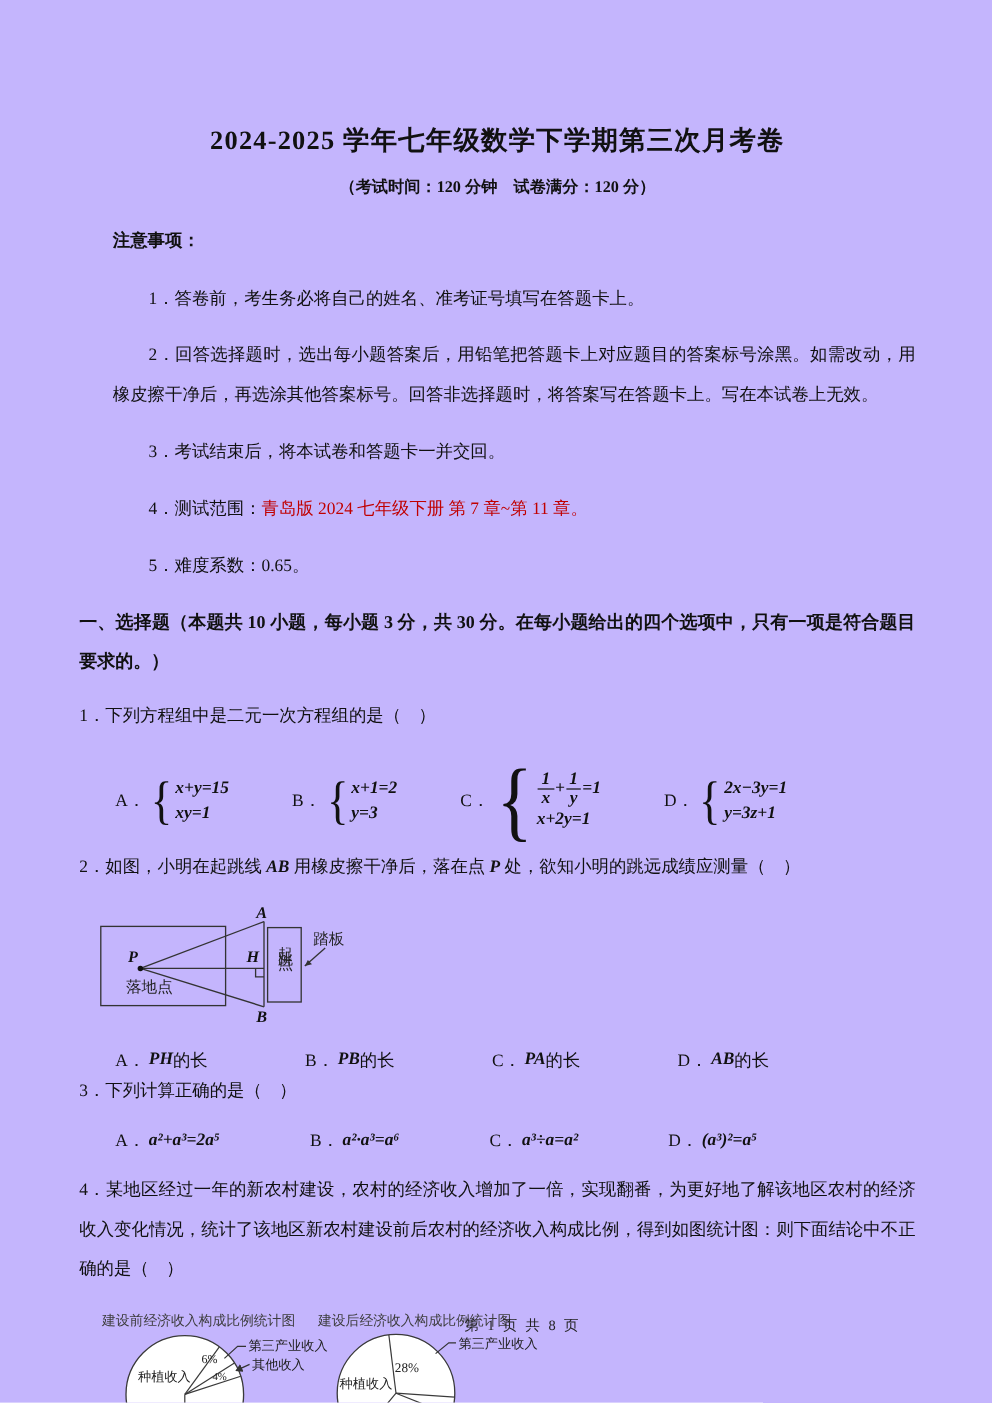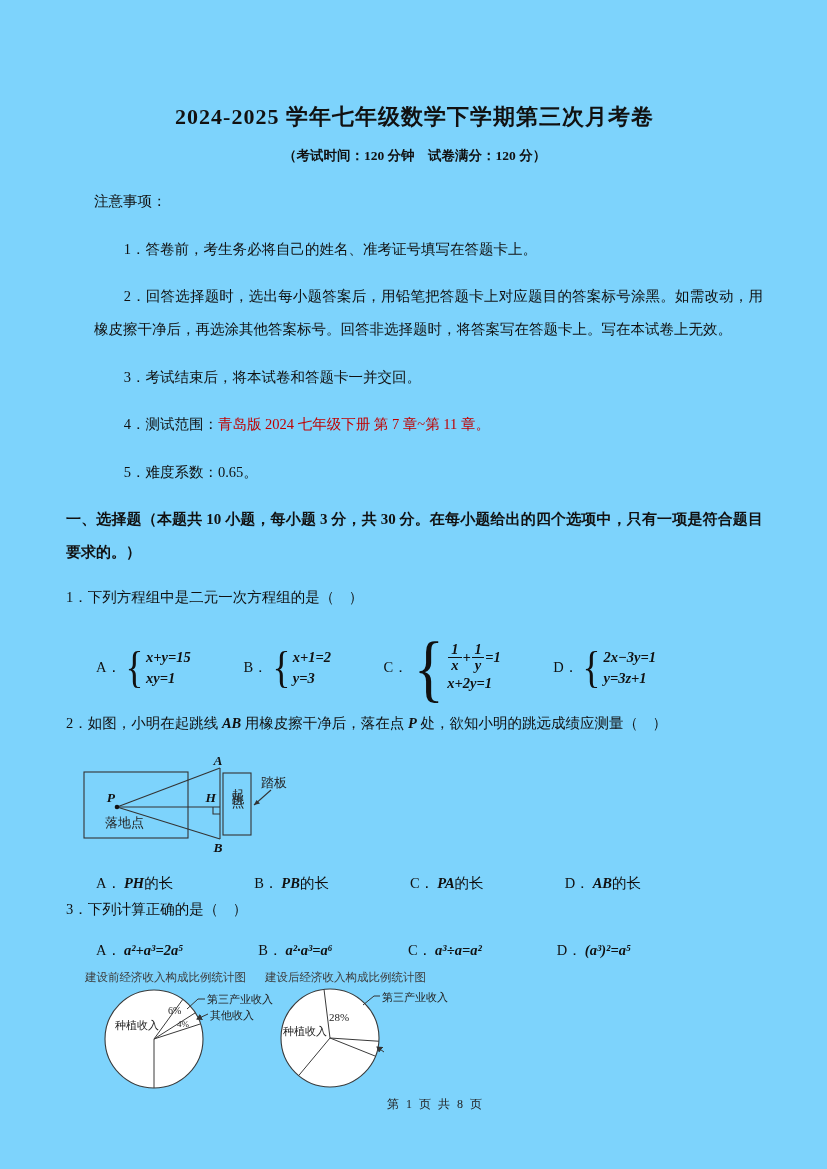--- a/index.html
+++ b/index.html
@@ -1,36 +1,36 @@
 <!DOCTYPE html>
 <html><head>
 <meta charset="utf-8">
 <style>
   html,body{margin:0;padding:0;background:#fff;}
   .page{
     position:relative;
     width:827px;height:1169px;
-    background:#7dd3fc;
+    background:#c4b5fd;
     font-family:"Liberation Serif","DejaVu Serif",serif;
     color:#111;
     overflow:hidden;
     box-sizing:border-box;
     padding:0 64px 0 66px;
   }
   .title{
     margin:102px 0 0 0;
     text-align:center;
     font-size:22px;font-weight:bold;letter-spacing:1px;
   }
   .subtitle{
     margin-top:15px;text-align:center;
     font-size:13.5px;font-weight:bold;
   }
   .notes{margin:20px 0 0 28px;font-size:14.5px;line-height:33px;}
-  .notes-head{font-weight:normal;}
+  .notes-head{font-weight:bold;}
   .note{text-indent:2.05em;text-align:justify;}
   .red{color:#c00000;}
   .section-head{
     margin-top:8px;font-size:15px;font-weight:bold;line-height:33px;text-align:justify;
   }
   .stem{font-size:14.5px;line-height:33px;text-align:justify;margin-top:0;}
   .m{font-family:"Liberation Serif","DejaVu Serif",serif;font-style:italic;font-weight:bold;}
   .optrow{display:flex;justify-content:space-between;align-items:center;margin-left:30px;font-size:14.5px;}
   .optrow-q1{width:560px;margin-top:6px;min-height:78px;}
   .optrow-q2{width:545px;margin-top:10px;}
@@ -196,20 +196,21 @@
     <div class="opt">
         <span class="optlabel">C．</span>
         <span class="m">a³÷a=a²</span>
       </div>
     <div class="opt">
         <span class="optlabel">D．</span>
         <span class="m">(a³)²=a⁵</span>
       </div>
   </div>
 
+  <p class="stem" style="margin-top:16px;">4．某地区经过一年的新农村建设，农村的经济收入增加了一倍，实现翻番，为更好地了解该地区农村的经济收入变化情况，统计了该地区新农村建设前后农村的经济收入构成比例，得到如图统计图：则下面结论中不正确的是（　）</p>
 
   <div class="pies">
     <div class="pie-title" style="left:-7px;top:4px;">建设前经济收入构成比例统计图</div>
     <div class="pie-title" style="left:173px;top:4px;">建设后经济收入构成比例统计图</div>
 
     <svg style="left:7px;top:18px;" width="110" height="110" viewBox="0 0 110 110">
         <circle cx="55" cy="55" r="49" class="pie-outline"></circle>
         <line x1="55" y1="55" x2="55.00" y2="104.00" class="pie-line"></line>
         <line x1="55" y1="55" x2="101.60" y2="39.86" class="pie-line"></line>
         <line x1="55" y1="55" x2="96.37" y2="28.74" class="pie-line"></line>

